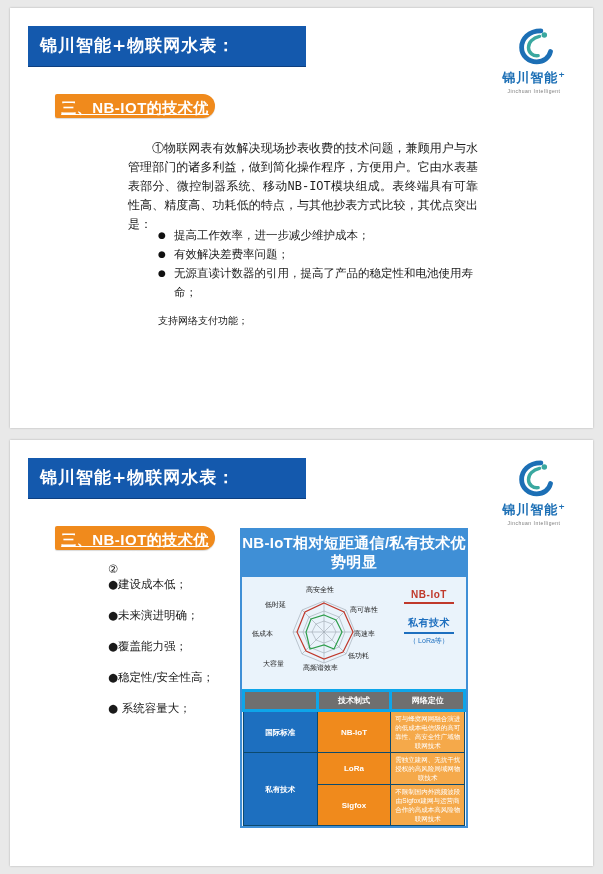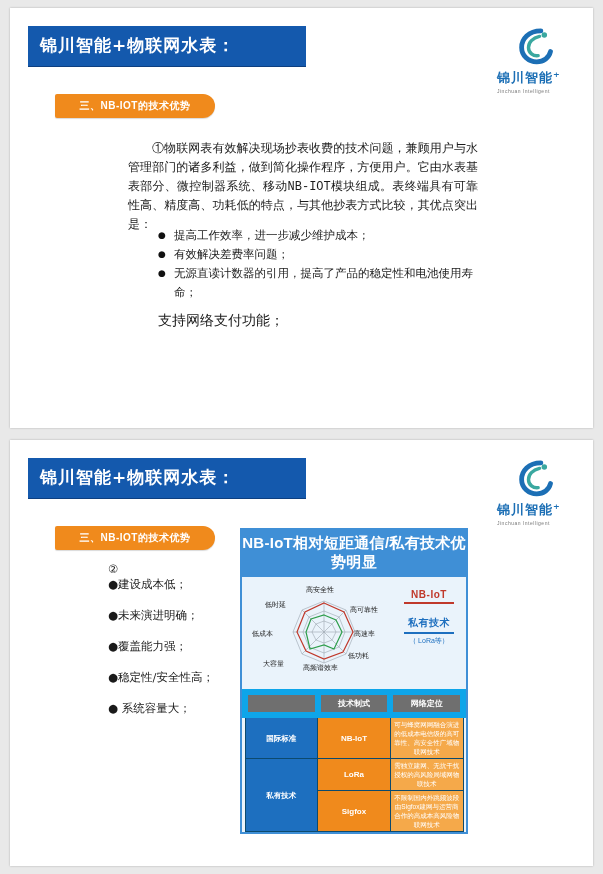--- a/index.html
+++ b/index.html
@@ -56,20 +56,21 @@
     height: 2px;
     background: #1459ad;
   }
 
   
   .logo-wrap {
     position: absolute;
     right: 22px;
     top: 16px;
     width: 74px;
+    text-align: center;
   }
   .logo-mark {
     width: 44px;
     height: 44px;
     margin: 0 auto;
     display: block;
   }
   .logo-cn {
     font-family: "DejaVu Serif", serif;
     font-size: 13px;
@@ -99,23 +100,24 @@
     border-radius: 2px 12px 12px 2px;
     box-shadow: 0 1px 1px rgba(0,0,0,0.15);
   }
   .section-pill .pill-text {
     position: absolute;
     left: 0;
     right: 0;
     top: 5px;
     text-align: center;
     color: #ffffff;
-    font-size: 10px;
+    font-size: 15px;
     font-weight: bold;
     letter-spacing: 0.5px;
+    text-decoration: underline;
   }
 
   
   .para {
     position: absolute;
     left: 118px;
     top: 132px;
     width: 350px;
     font-family: Liberation Mono, monospace;
     font-size: 12px;
@@ -145,21 +147,21 @@
     top: 0;
     font-size: 9px;
     color: #111;
   }
   .tail-line {
     position: absolute;
     left: 148px;
     top: 303px;
     width: 330px;
     font-family: "DejaVu Serif", serif;
-    font-size: 14px;
+    font-size: 10px;
     line-height: 19px;
     color: #1a1a1a;
   }
 
   
   .s2-list {
     position: absolute;
     left: 108px;
     top: 562px;
     width: 130px;
@@ -253,21 +255,21 @@
     table-layout: fixed;
     font-size: 6.5px;
   }
   .fig-table th {
     background: #6f6f6f;
     color: #ffffff;
     font-size: 8px;
     font-weight: bold;
     padding: 3px 0;
     text-align: center;
-    border: 6px solid #0ea5e9;
+    border: 3px solid #0ea5e9;
   }
   .fig-table td {
     border: 1px solid #0c4a6e;
     padding: 2px 3px;
     vertical-align: middle;
     line-height: 9px;
   }
   .c-label {
     background: #1d6fbf;
     color: #ffffff;

